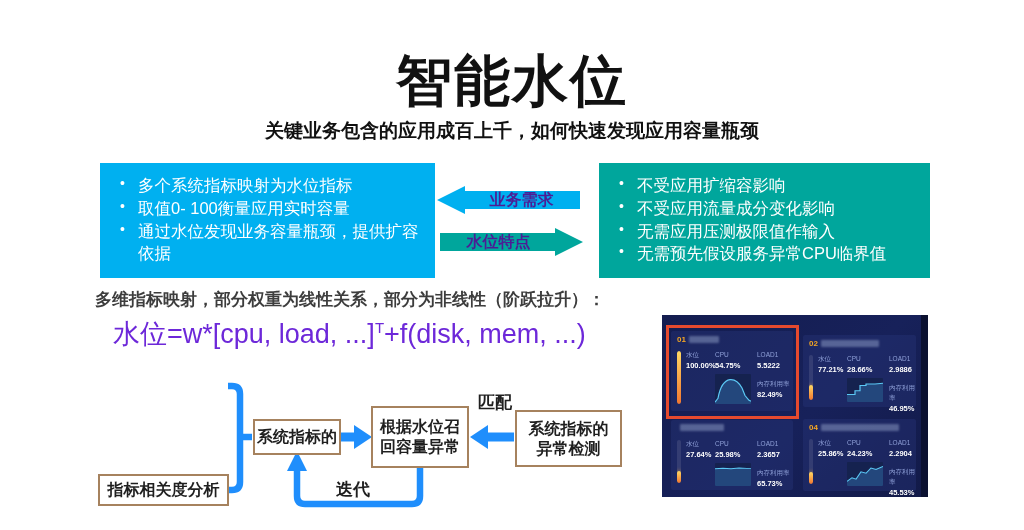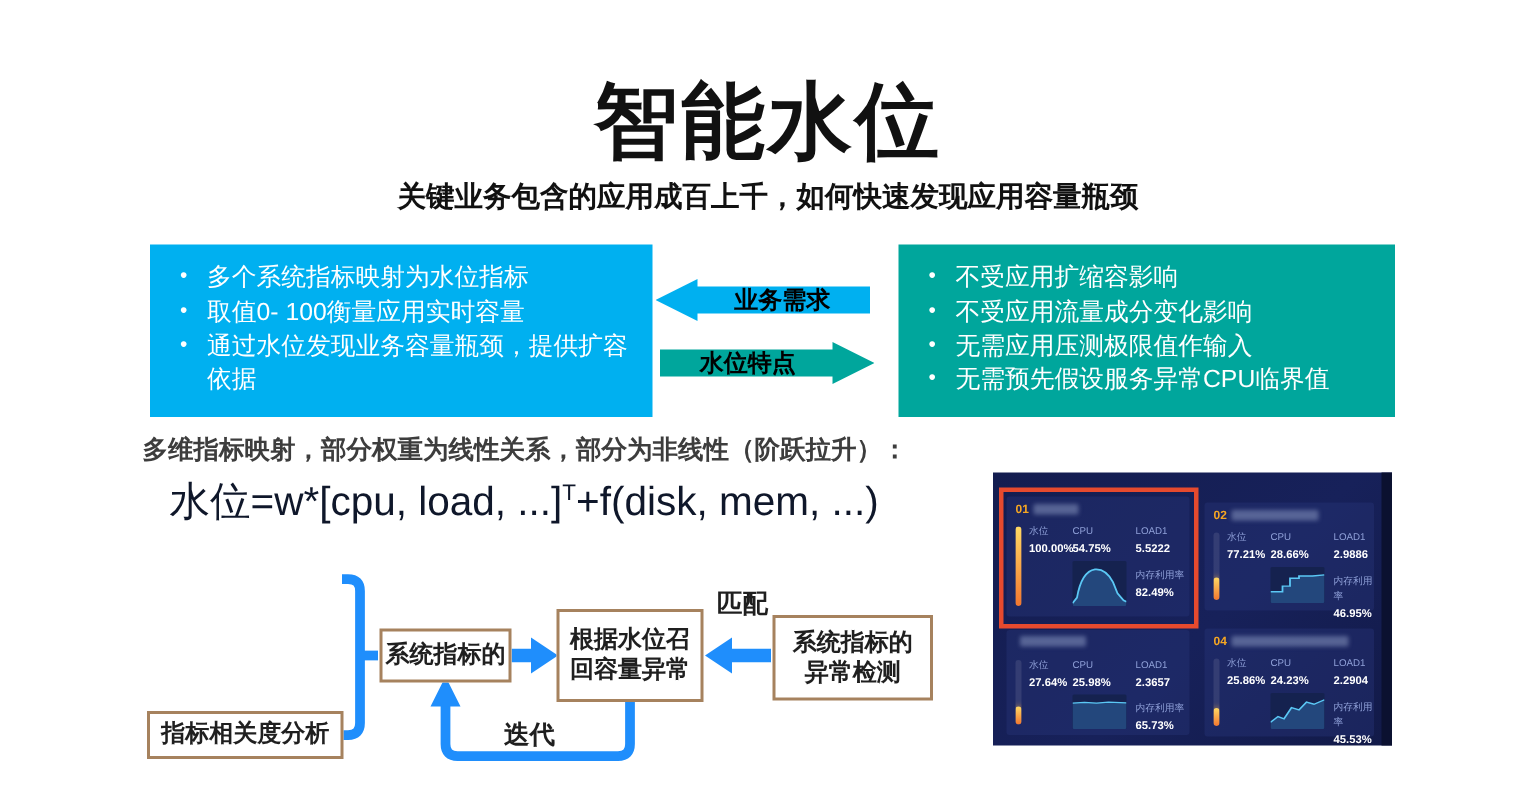--- a/index.html
+++ b/index.html
@@ -15,28 +15,28 @@
               font-size:19px; font-weight:600; color:#111; }
   
   .featbox { position:absolute; top:163px; height:115px; color:#fff; padding:11px 14px 8px 14px; }
   .featbox ul { list-style:none; }
   .featbox li { position:relative; font-size:16.5px; line-height:1.38; padding-left:24px; font-weight:400; }
   .featbox li::before { content:"•"; position:absolute; left:6px; top:0; font-size:14px; }
   .box-left  { left:100px; width:335px; background:#00B0F0; }
   .box-right { left:599px; width:331px; background:#00A69C; }
   
   .midarrow { position:absolute; height:28px; display:flex; align-items:center; justify-content:center;
-              color:#000000; font-size:16px; font-weight:600; }
+              color:#4c1d95; font-size:16px; font-weight:600; }
   .arrow-left { left:437px; top:186px; width:143px; background:#00B0F0;
     clip-path: polygon(0 50%, 28px 0, 28px 18%, 100% 18%, 100% 82%, 28px 82%, 28px 100%); padding-left:26px; }
   .arrow-right { left:440px; top:228px; width:143px; background:#00A69C;
     clip-path: polygon(100% 50%, calc(100% - 28px) 0, calc(100% - 28px) 18%, 0 18%, 0 82%, calc(100% - 28px) 82%, calc(100% - 28px) 100%); padding-right:26px; }
   
   .mapline { position:absolute; left:95px; top:288px; font-size:17px; font-weight:600; color:#3d3d3d; }
-  .formula { position:absolute; left:113px; top:316px; font-size:27px; color:#0f172a; font-weight:400; }
+  .formula { position:absolute; left:113px; top:316px; font-size:27px; color:#6d28d9; font-weight:400; }
   .formula sup { font-size:15px; vertical-align:super; }
   
   .fnode { position:absolute; border:2.5px solid #A6825E; background:#fff; color:#1f1f1f;
            display:flex; align-items:center; justify-content:center; text-align:center;
            font-size:16px; font-weight:700; line-height:1.25; }
   .flabel { position:absolute; font-size:17px; font-weight:700; color:#1f1f1f; }
   .fc-svg { position:absolute; left:0; top:0; width:1024px; height:530px; pointer-events:none; }
   
   .dash { position:absolute; left:662px; top:315px; width:266px; height:182px;
           background:linear-gradient(135deg,#141d50 0%, #17215a 55%, #121a48 100%); }

